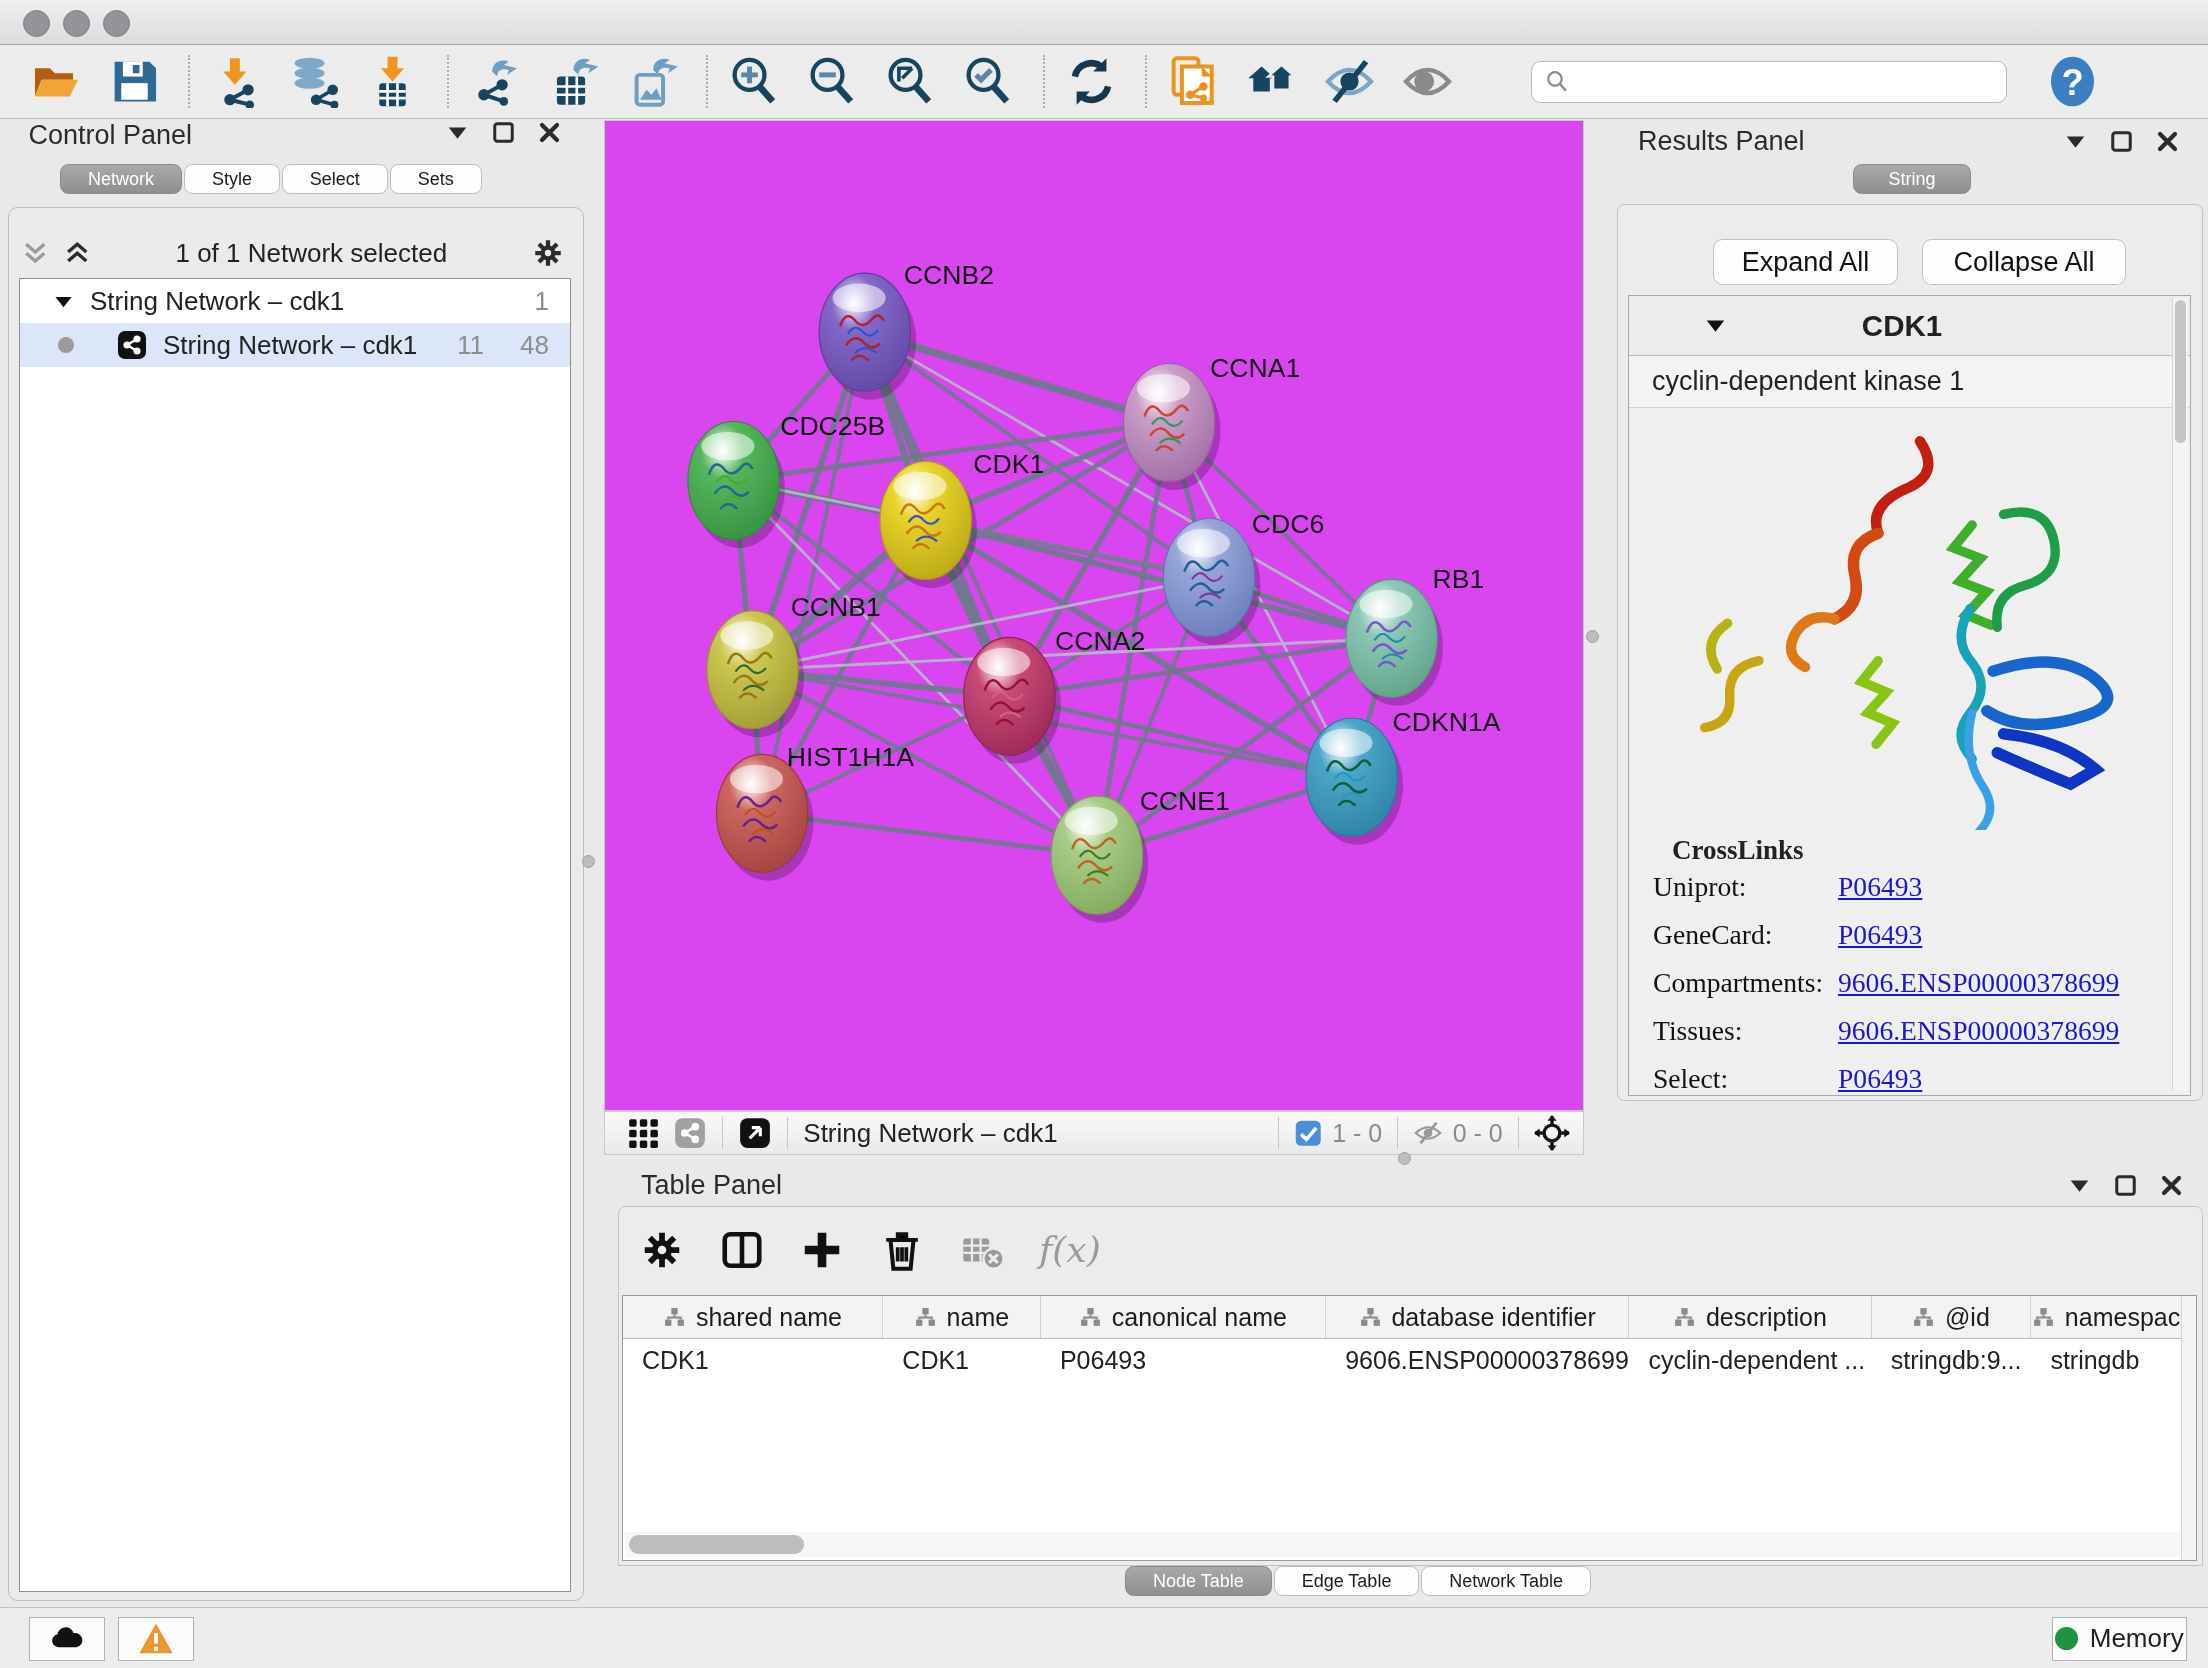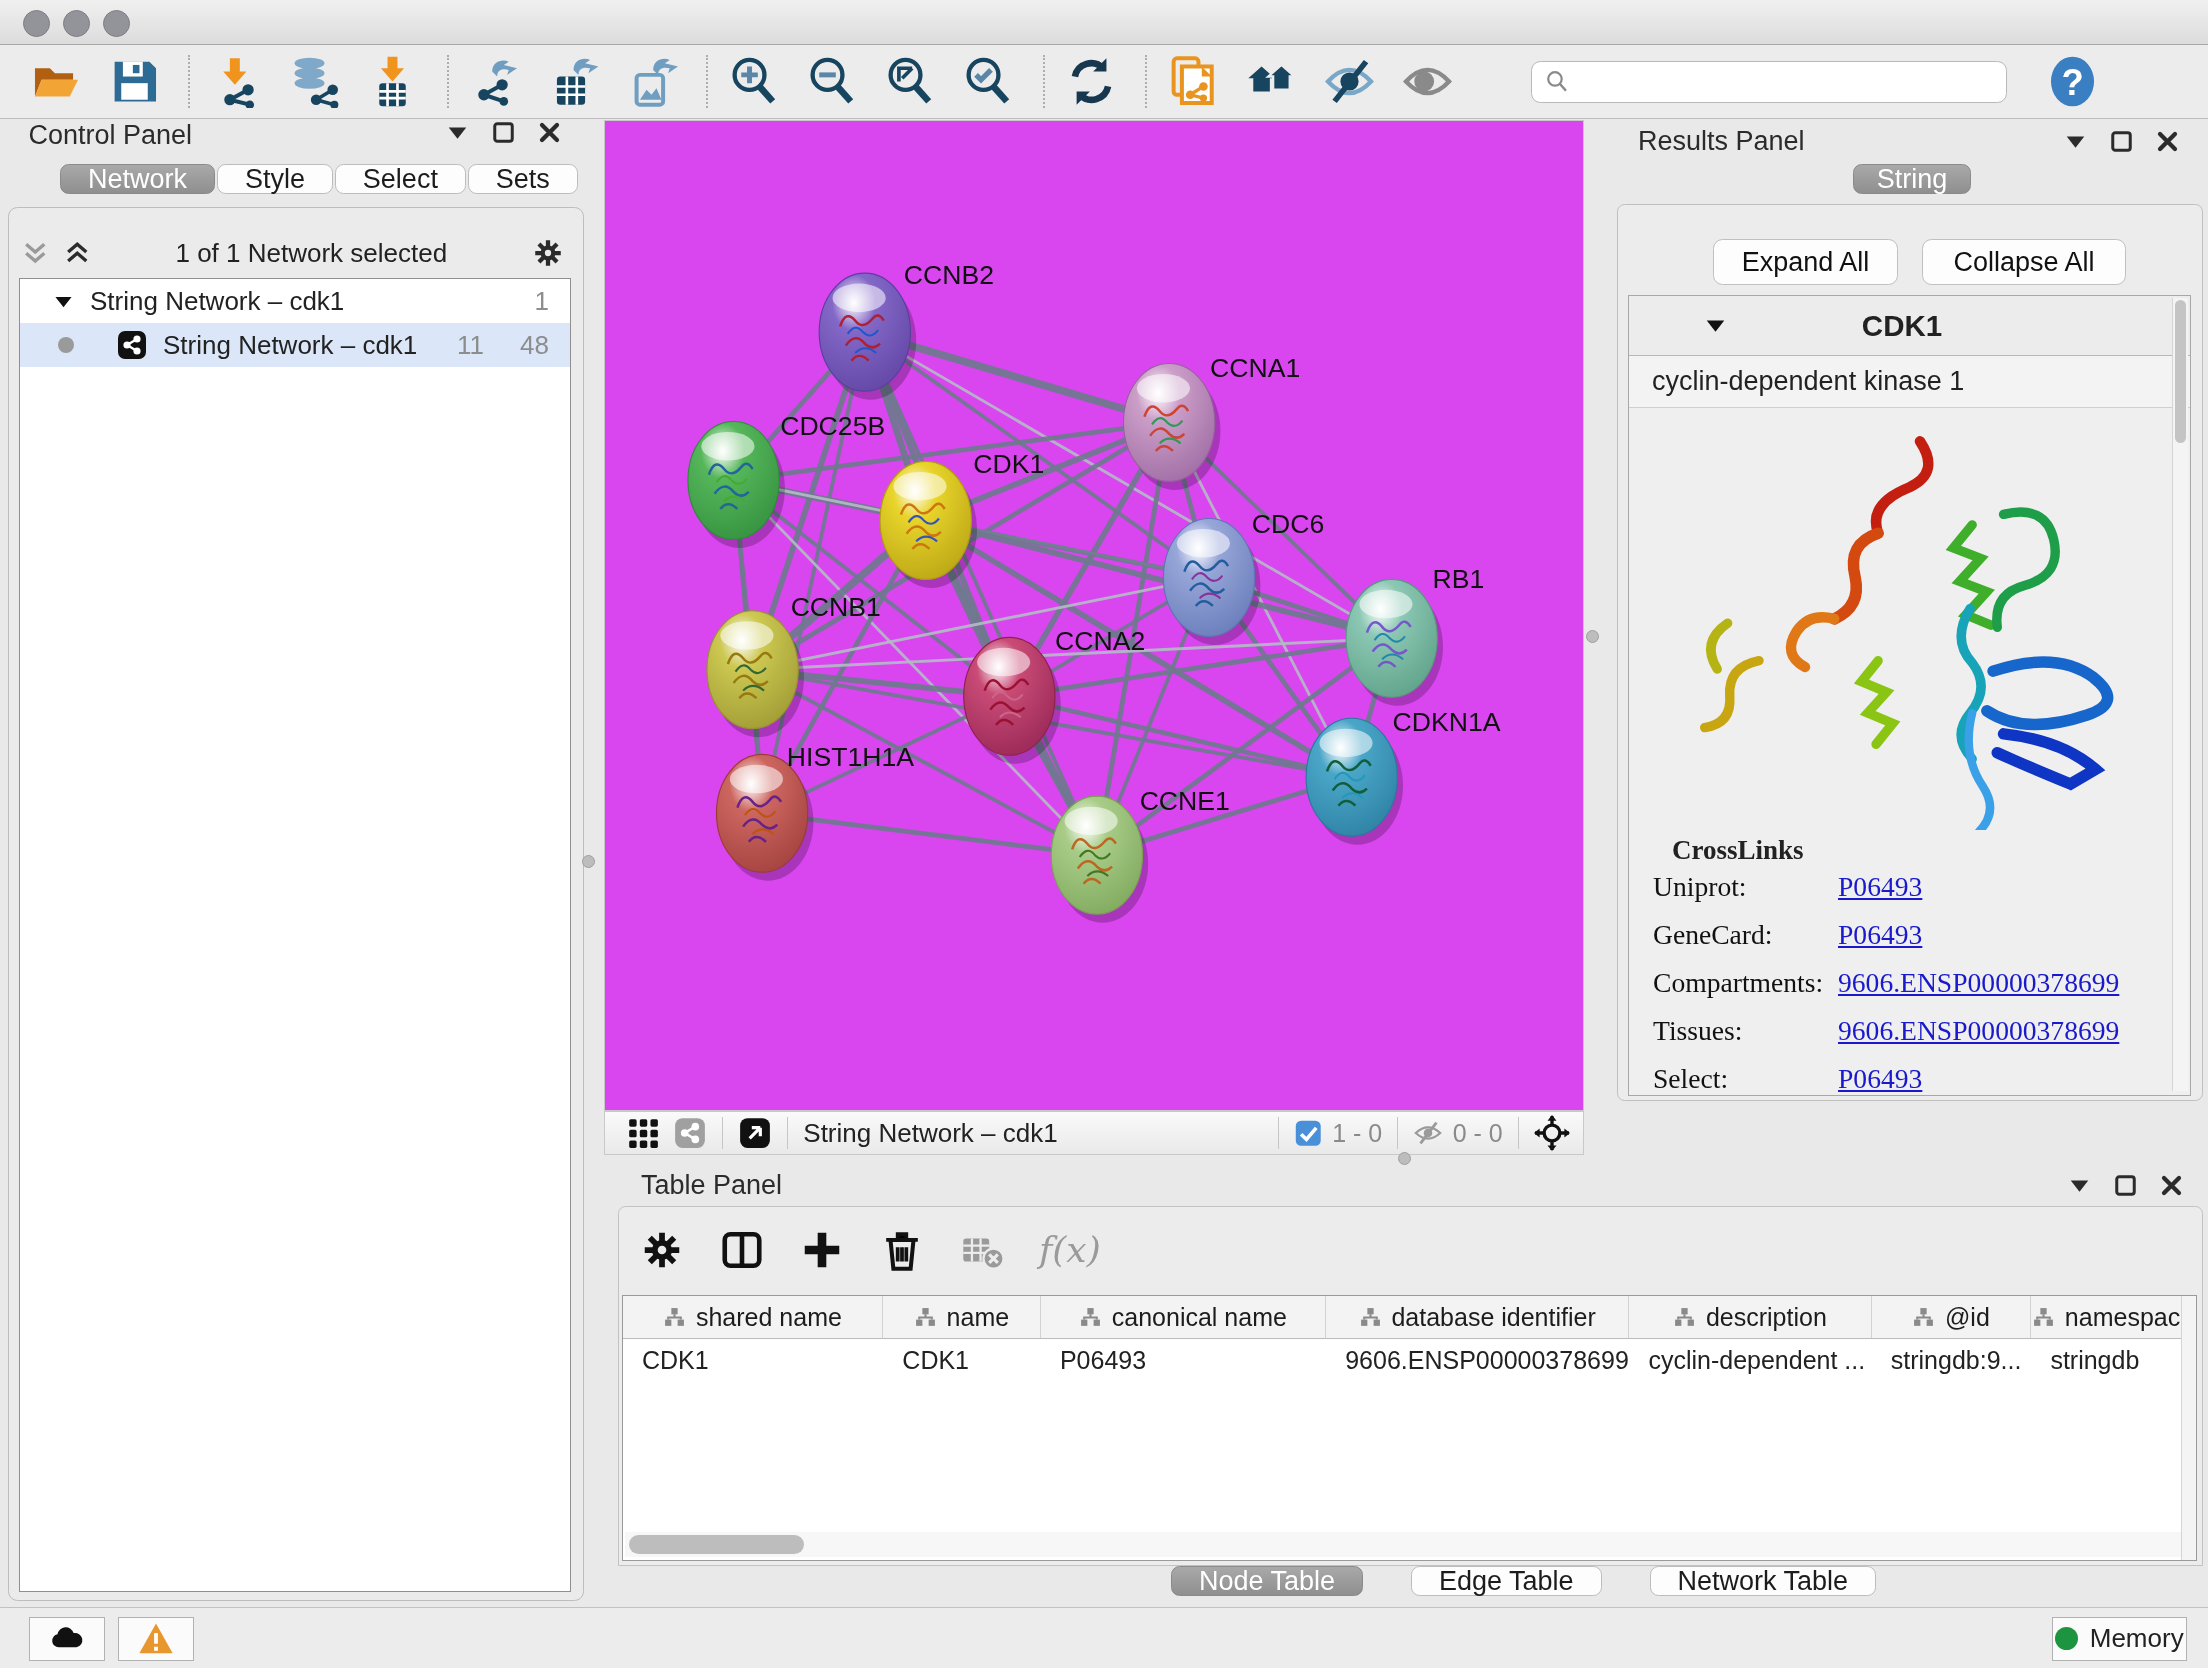--- a/index.html
+++ b/index.html
@@ -20,21 +20,21 @@
   .tb-ic svg{width:53px;height:53px;}
   .tb-sep{width:0;height:53px;border-left:2.9px dotted #adadad;margin:0 19px 0 3.8px;flex:0 0 auto;}
   .searchbox{width:476px;height:42px;background:#fff;border:1.9px solid #b9b9b9;border-radius:9.5px;
              display:flex;align-items:center;padding-left:11.4px;box-sizing:border-box;margin-left:53px;}
   .searchbox input{border:none;outline:none;font-size:25px;width:409px;background:transparent;font-family:inherit;}
 
   
   .panel-title{font-size:27px;color:#2b2b2b;}
   .panel-btns{display:flex;align-items:center;gap:21px;}
   .panel-btns svg{width:25px;height:25px;}
-  .tab{height:30px;border:1px solid #bcbcbc;background:#fdfdfd;color:#1c1c1c;font-size:27px;
+  .tab{height:30px;border:1px solid #bcbcbc;background:#fdfdfd;color:#1c1c1c;font-size:18px;
        display:flex;align-items:center;justify-content:center;border-radius:8.6px 8.6px 8.6px 8.6px;box-sizing:border-box;}
   .tab.sel{background:linear-gradient(#a9a9a9,#8f8f8f);color:#fff;border-color:#8a8a8a;}
 
   
   .cp-head{left:0;top:120px;width:590px;height:42px;display:flex;align-items:flex-start;}
   .cp-tabs{left:60px;top:164px;display:flex;}
   .cp-tabs .tab{padding:0 25px;margin-right:1.9px;}
   .cp-box{left:7.6px;top:207px;width:574px;height:1392px;background:#ebebeb;border:1px solid #bdbdbd;border-radius:9.5px;}
   .cp-subhead{left:21px;top:232px;width:550px;height:42px;display:flex;align-items:center;}
   .cp-list{left:19px;top:278px;width:552px;height:1314px;background:#fff;border:1.9px solid #8f8f8f;box-sizing:border-box;}
@@ -74,21 +74,21 @@
   .tbl{left:622px;top:1295px;width:1575px;height:266px;background:#fff;border:1.9px solid #9a9a9a;box-sizing:border-box;overflow:hidden;}
   .tbl-head{display:flex;height:42px;background:#f3f3f3;border-bottom:1.9px solid #bcbcbc;}
   .th{display:flex;align-items:center;justify-content:center;gap:9.5px;font-size:25px;color:#1c1c1c;
       border-right:1px solid #d2d2d2;box-sizing:border-box;overflow:hidden;white-space:nowrap;}
   .tbl-row{display:flex;height:42px;}
   .td{font-size:25px;display:flex;align-items:center;padding-left:19px;box-sizing:border-box;overflow:hidden;white-space:nowrap;}
   .hscroll{position:absolute;left:1.9px;bottom:2.9px;width:1556px;height:25px;background:#f7f7f7;}
   .hthumb{position:absolute;left:3.8px;top:2.9px;width:175px;height:19px;background:#bdbdbd;border-radius:9.5px;}
   .vscroll{position:absolute;right:0;top:0;width:14.3px;height:100%;background:#f4f4f4;border-left:1px solid #d5d5d5;}
   .tp-tabs{left:1125px;top:1566px;display:flex;}
-  .tp-tabs .tab{padding:0 28.5px;margin-right:1.9px;margin-left:46px;}
+  .tp-tabs .tab{padding:0 28.5px;margin-right:1.9px;}
 
   
   .statusbar{left:0;top:1607px;width:2208px;height:61px;background:#ececec;border-top:1px solid #c2c2c2;}
   .sb-btn{position:absolute;top:8.6px;height:44px;background:#fbfbfb;border:1.9px solid #b2b2b2;box-sizing:border-box;
           display:flex;align-items:center;justify-content:center;}
   .mem-btn{right:21px;width:135px;font-size:26px;gap:11.4px;}
   .mem-dot{width:23px;height:23px;border-radius:50%;background:#1d9440;}
 
   .splitter-dot{width:11.4px;height:11.4px;border-radius:50%;background:#bdbdbd;border:1px solid #9f9f9f;}
   .net-label{font-size:28px;fill:#111;}

